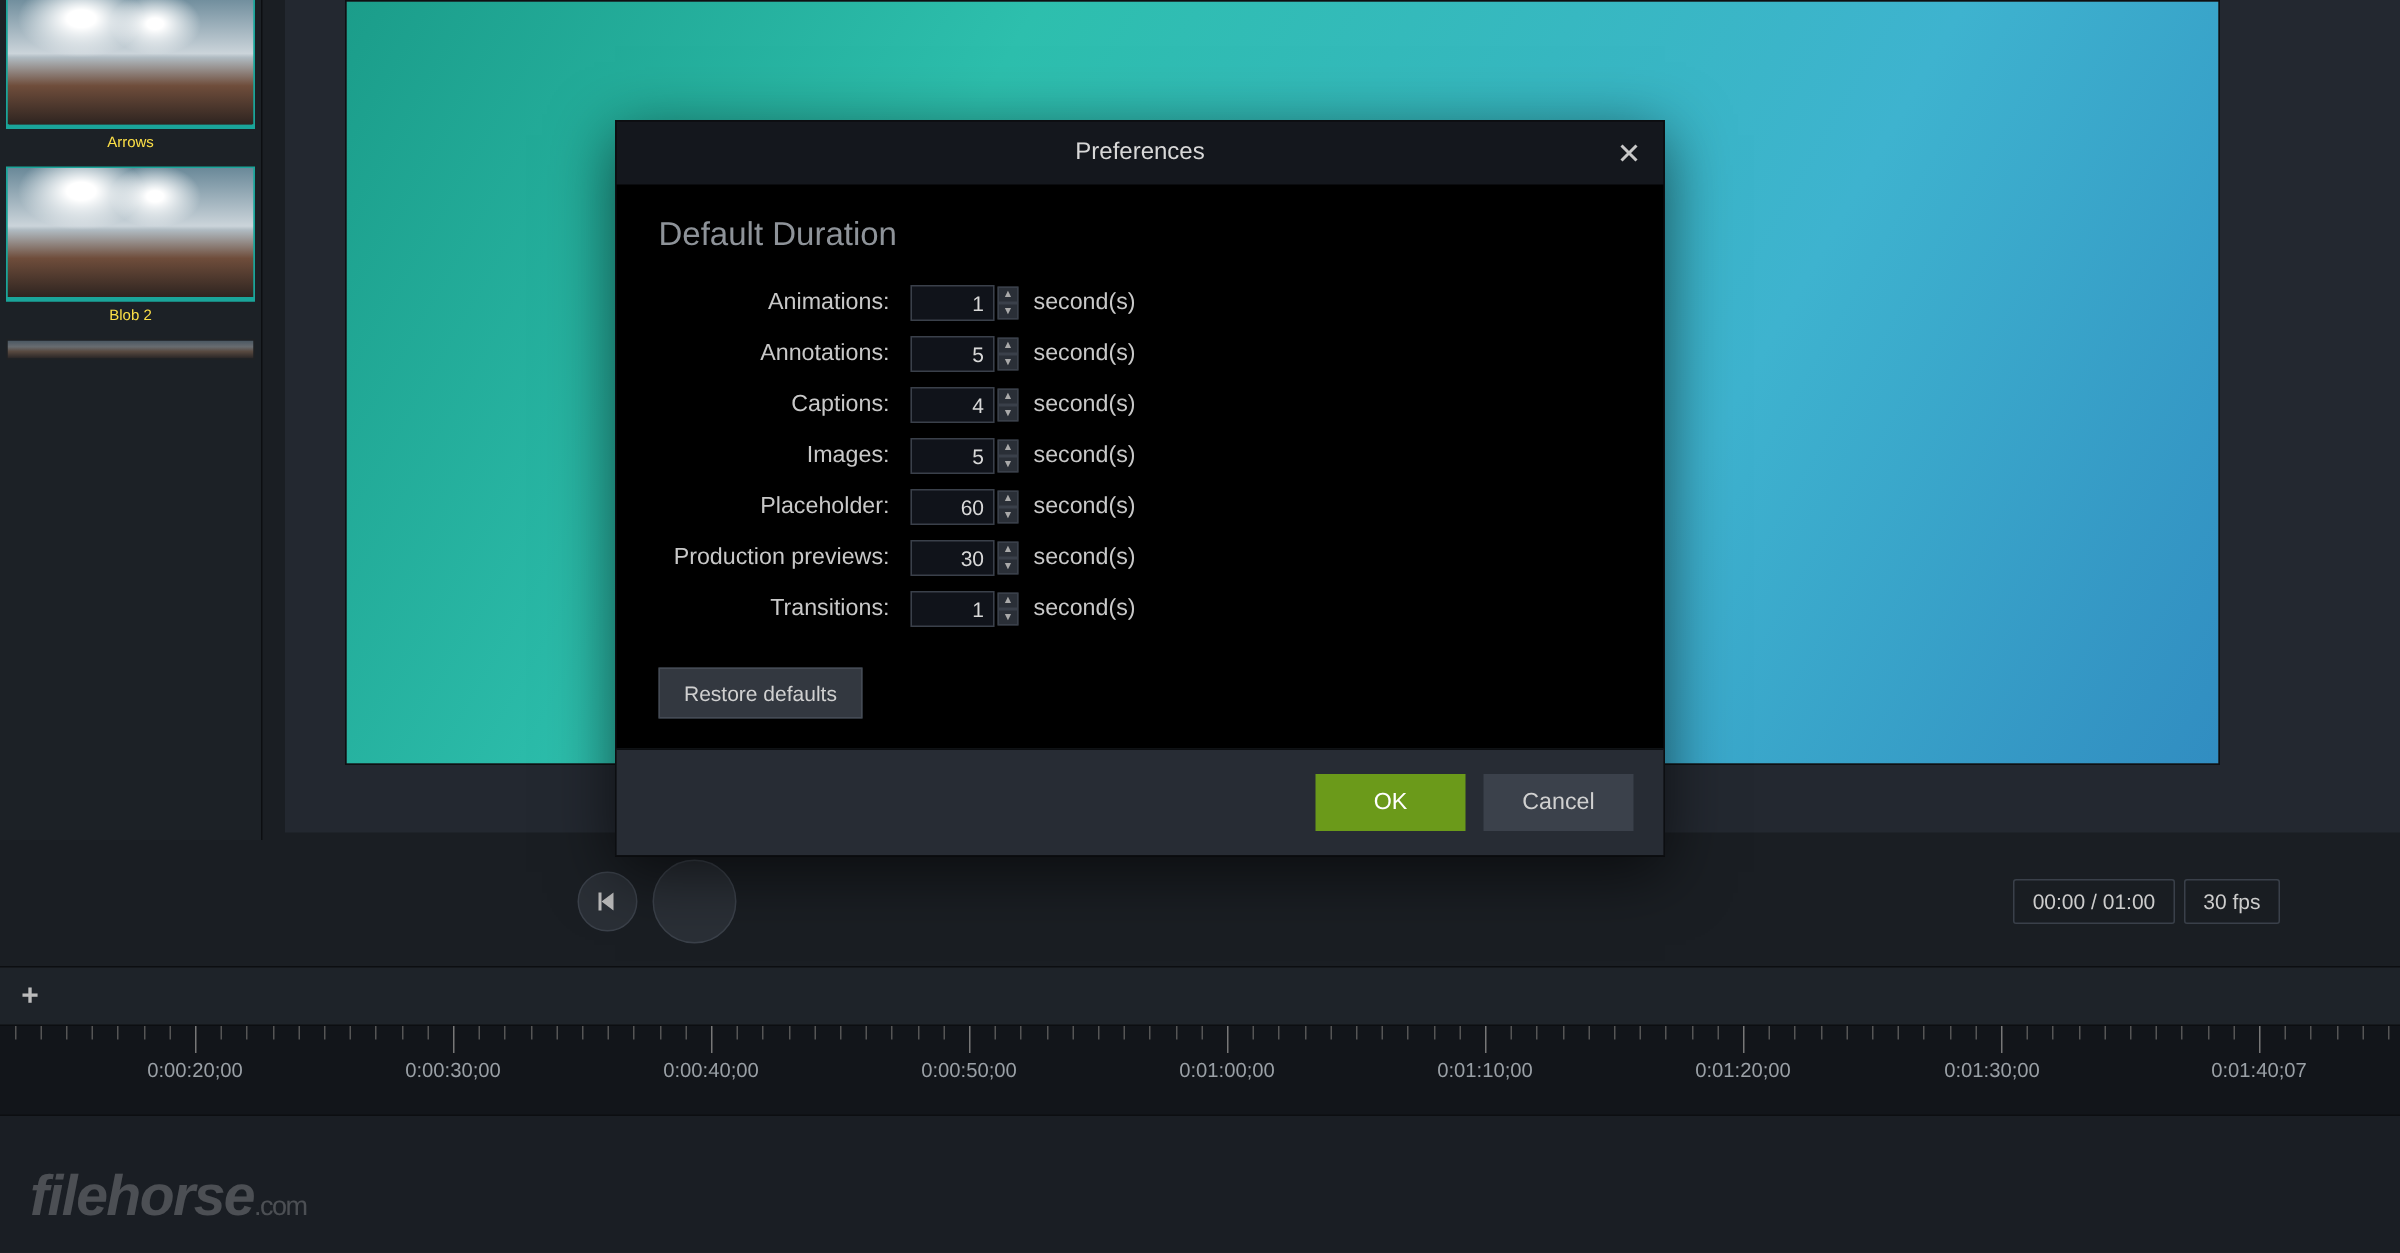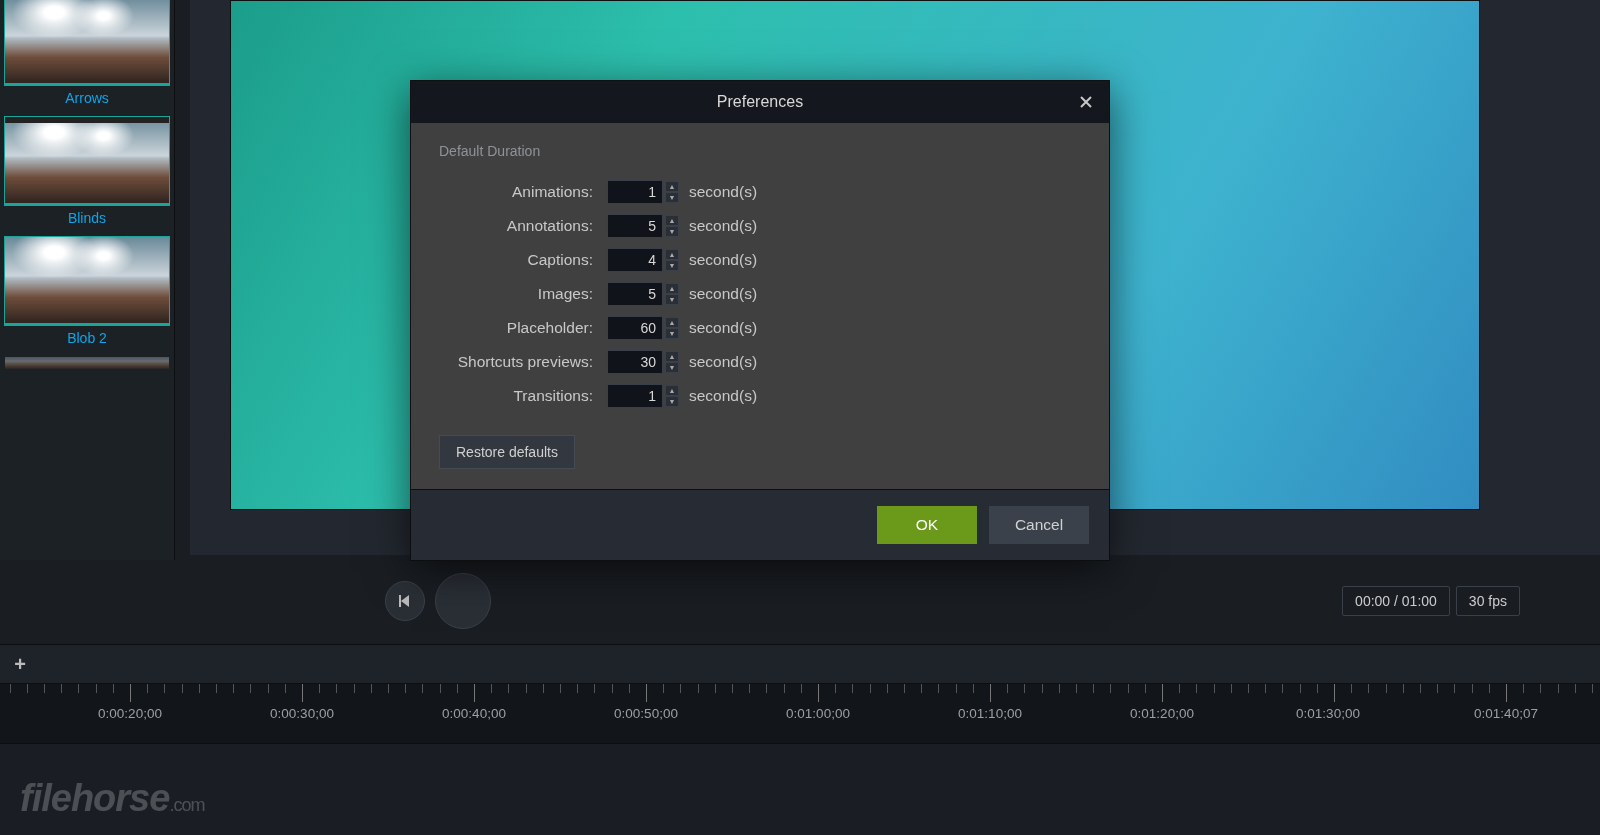--- a/index.html
+++ b/index.html
@@ -35,22 +35,22 @@
      radial-gradient(ellipse at 30% 18%, #fff 0 6%, transparent 26%),
      radial-gradient(ellipse at 60% 22%, #fff 0 4%, transparent 22%),
      linear-gradient(180deg,#6a8999 0%,#cbd4da 45%,#b0bbc2 48%,#6f4d3b 70%,#2e2420 100%);
   }
   .thumb-blinds::before, .thumb-blinds::after {
     content:""; position:absolute; left:0; right:0; height:6px; background:#222;
   }
   .thumb-blinds::before { top:20px; box-shadow:0 18px 0 #222,0 36px 0 #222,0 54px 0 #222; }
   .trans-sel { outline:2px solid #1aa59a; outline-offset:-2px; border-bottom:3px solid #1aa59a; }
   .trans-label {
-    font-size: 14px;
-    color: #0ea5e9;
+    font-size: 10px;
+    color: #fde047;
     padding: 4px 0 10px;
   }
   
   .preview-area {
     position: absolute;
     left: 190px; top: 0;
     right: 0; height: 555px;
     background: #232830;
   }
   .preview-canvas {
@@ -126,21 +126,21 @@
     position:absolute; left:20px; bottom:15px;
     font-family: Arial, sans-serif;
     font-size:38px; color:rgba(255,255,255,0.22);
     font-weight:bold; letter-spacing:-1px; font-style:italic;
   }
   .watermark .com { font-size:18px; font-style:normal; font-weight:normal; }
   
   .modal {
     position:absolute; left:410px; top:80px;
     width:700px;
-    background:#404040;
+    background:#000000;
     box-shadow:0 10px 40px rgba(0,0,0,0.6);
     border:1px solid #0c0e11;
   }
   .modal-title {
     height:42px; display:flex; align-items:center; justify-content:center;
     background:#14171d; position:relative;
     font-size:16px; color:#d8d8d8;
   }
   .modal-close {
     position:absolute; right:10px; top:8px;
@@ -153,21 +153,21 @@
   }
   .modal-tab {
     padding:14px 22px; font-size:16px; color:#c8c8c8;
     cursor:pointer;
   }
   .modal-tab.active {
     background:#2a2f37;
   }
   .modal-body { padding:20px 28px 20px 28px; }
   .section-title {
-    font-size:14px; color:#8e9399; margin-bottom:16px;
+    font-size:22px; color:#8e9399; margin-bottom:16px;
   }
   .field-row {
     display:flex; align-items:center; height:34px; margin-bottom:0px;
   }
   .field-label {
     width:168px; text-align:right; padding-right:14px;
     font-size:15.5px; color:#c8c8c8;
   }
   .spinbox {
     display:flex; align-items:center;
@@ -208,26 +208,20 @@
 </style>
 </head>
 <body>
 
 <div class="left-panel">
   <div class="trans-item" style="margin-top:-4px;">
     <div class="trans-thumb trans-sel">
         <div class="thumb-sky"></div>
       </div>
     <div class="trans-label">Arrows</div>
-  </div>
-  <div class="trans-item">
-    <div class="trans-thumb trans-sel thumb-blinds">
-        <div class="thumb-sky"></div>
-      </div>
-    <div class="trans-label">Blinds</div>
   </div>
   <div class="trans-item">
     <div class="trans-thumb trans-sel">
         <div class="thumb-sky"></div>
       </div>
     <div class="trans-label">Blob 2</div>
   </div>
   <div class="trans-item" style="opacity:.4;">
     <div class="trans-thumb" style="height:14px;"></div>
   </div>
@@ -433,21 +427,21 @@
           <div class="spinbox">
             <input class="spin-input" value="60" style="">
             <div class="spin-btns">
               <div class="spin-btn">▲</div>
               <div class="spin-btn">▼</div>
             </div>
           </div>
           <div class="unit">second(s)</div>
         </div>
         <div class="field-row">
-          <div class="field-label">Shortcuts previews:</div>
+          <div class="field-label">Production previews:</div>
           <div class="spinbox">
             <input class="spin-input" value="30" style="">
             <div class="spin-btns">
               <div class="spin-btn">▲</div>
               <div class="spin-btn">▼</div>
             </div>
           </div>
           <div class="unit">second(s)</div>
         </div>
         <div class="field-row">

